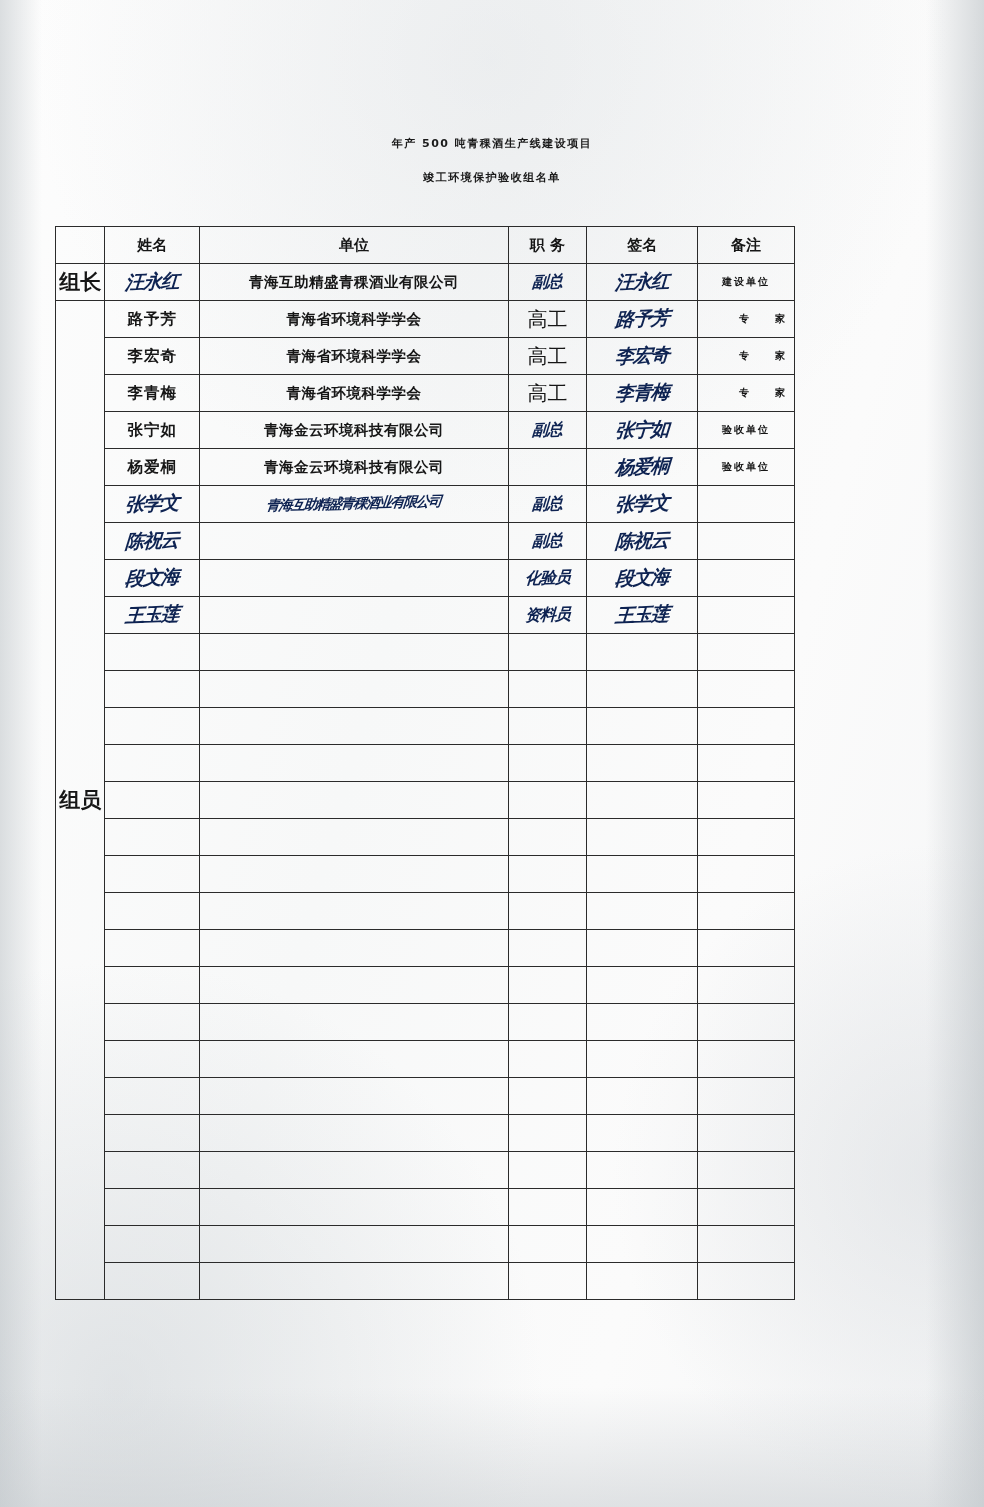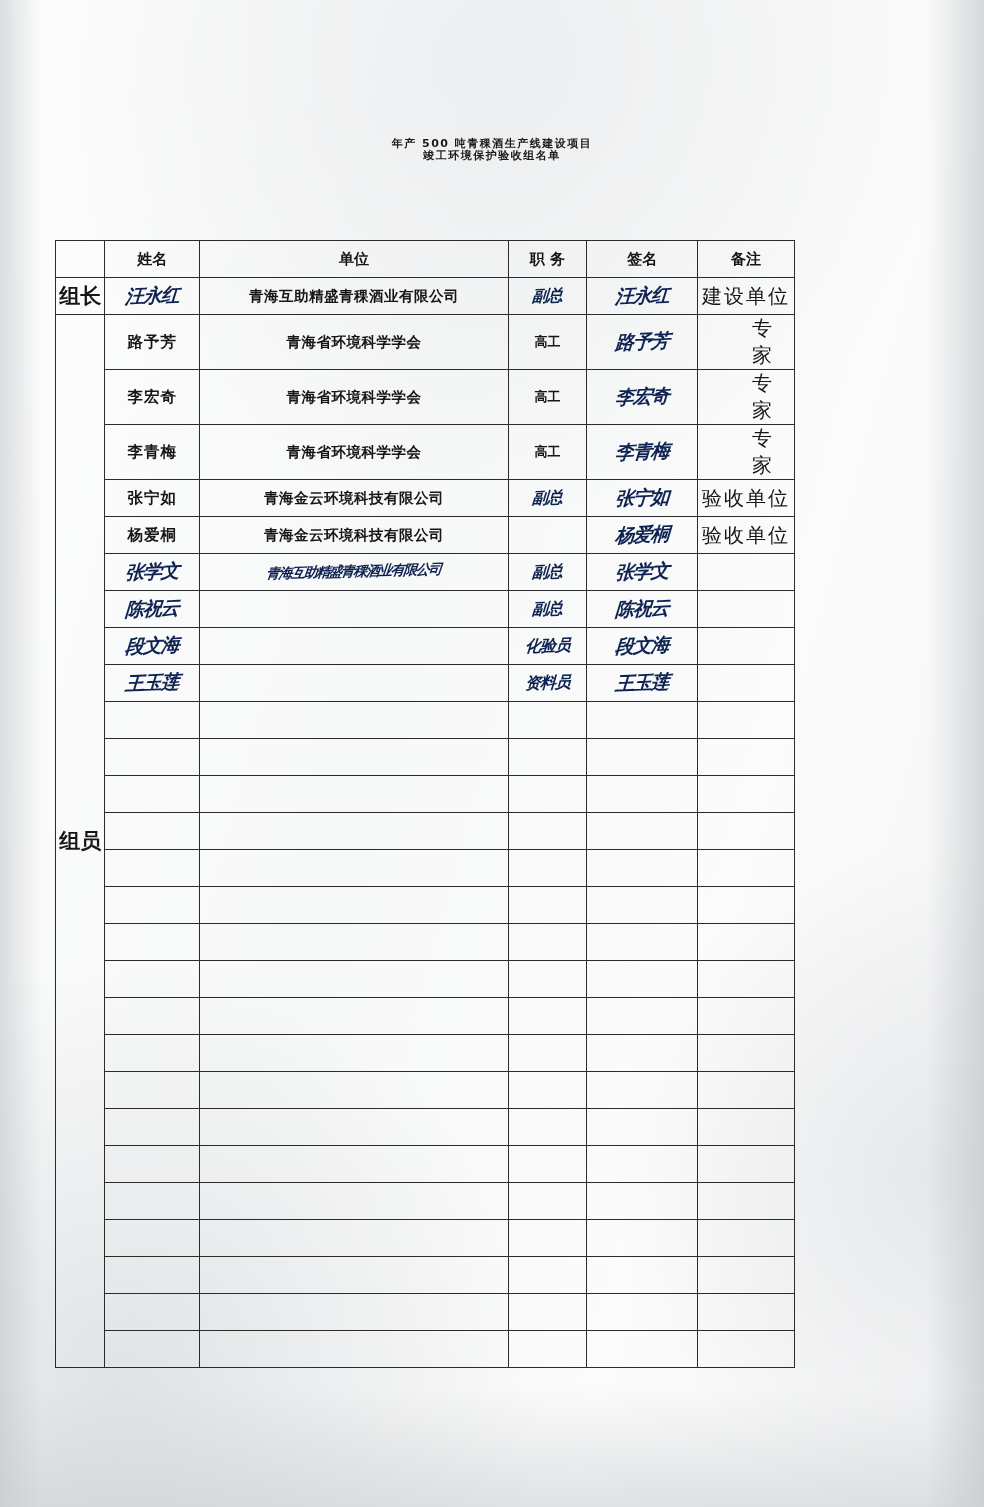--- a/index.html
+++ b/index.html
@@ -51,27 +51,28 @@
   }
   .title-line {
     font-family: "DejaVu Sans", "Liberation Sans", sans-serif;
     font-size: 11px;
     font-weight: 700;
     letter-spacing: 1.5px;
     color: #1a1a1a;
     line-height: 1.1;
   }
   .title-line.second {
+    margin-top: 22px;
   }
 
   
   table.roster {
     position: absolute;
     left: 55px;
-    top: 240px;
+    top: 226px;
     width: 740px;
     border-collapse: collapse;
     table-layout: fixed;
   }
   table.roster td, table.roster th {
     border: 1.3px solid #2b2b2b;
     height: 36px;
     padding: 0;
     text-align: center;
     vertical-align: middle;
@@ -85,22 +86,22 @@
   col.c-unit   { width: 300px; }
   col.c-post   { width: 76px; }
   col.c-sign   { width: 108px; }
   col.c-remark { width: 94px; }
 
   .hdr td { font-size: 15.5px; font-weight: 700; }
   .role-cell { font-size: 21px; font-weight: 700; }
 
   .unit-text { font-size: 14.5px; font-weight: 700; letter-spacing: 0.5px; }
   .name-text { font-size: 15.5px; font-weight: 700; letter-spacing: 1px; }
-  .post-text { font-size: 13px; font-weight: 700; }
-  .remark-text { font-size: 20px; font-weight: 400; letter-spacing: 2px; }
+  .post-text { font-size: 20px; font-weight: 400; }
+  .remark-text { font-size: 10px; font-weight: 700; letter-spacing: 2px; }
   .remark-text.spaced { letter-spacing: 8px; padding-left: 8px; margin-left: 32px; }
 
   
   .hand {
     font-family: "DejaVu Serif", "Liberation Serif", serif;
     font-weight: 700;
     color: #0e2352;
     font-size: 19px;
     font-style: italic;
     letter-spacing: -1px;

